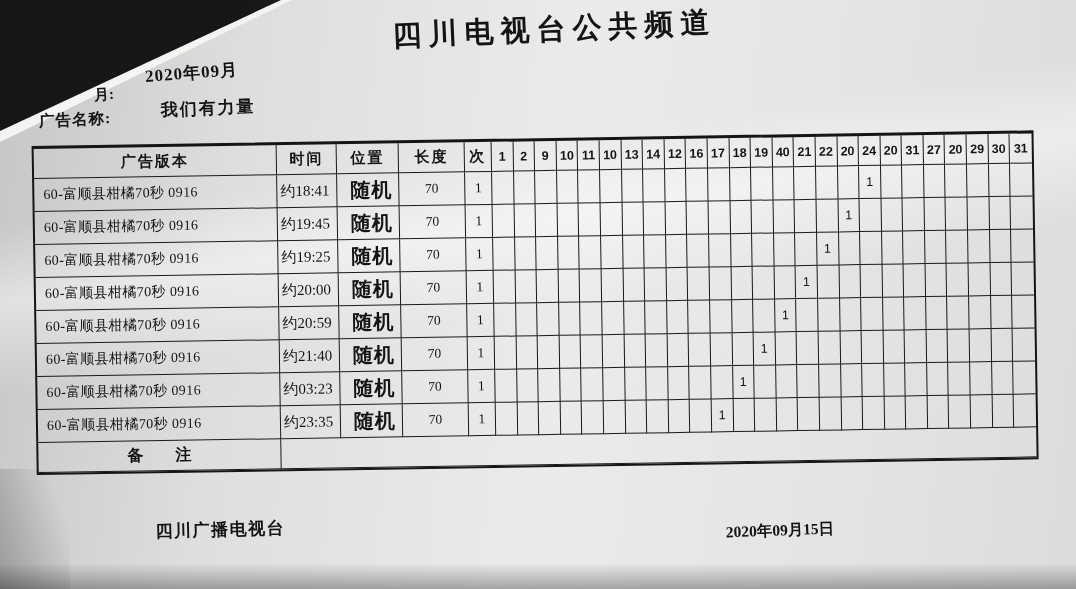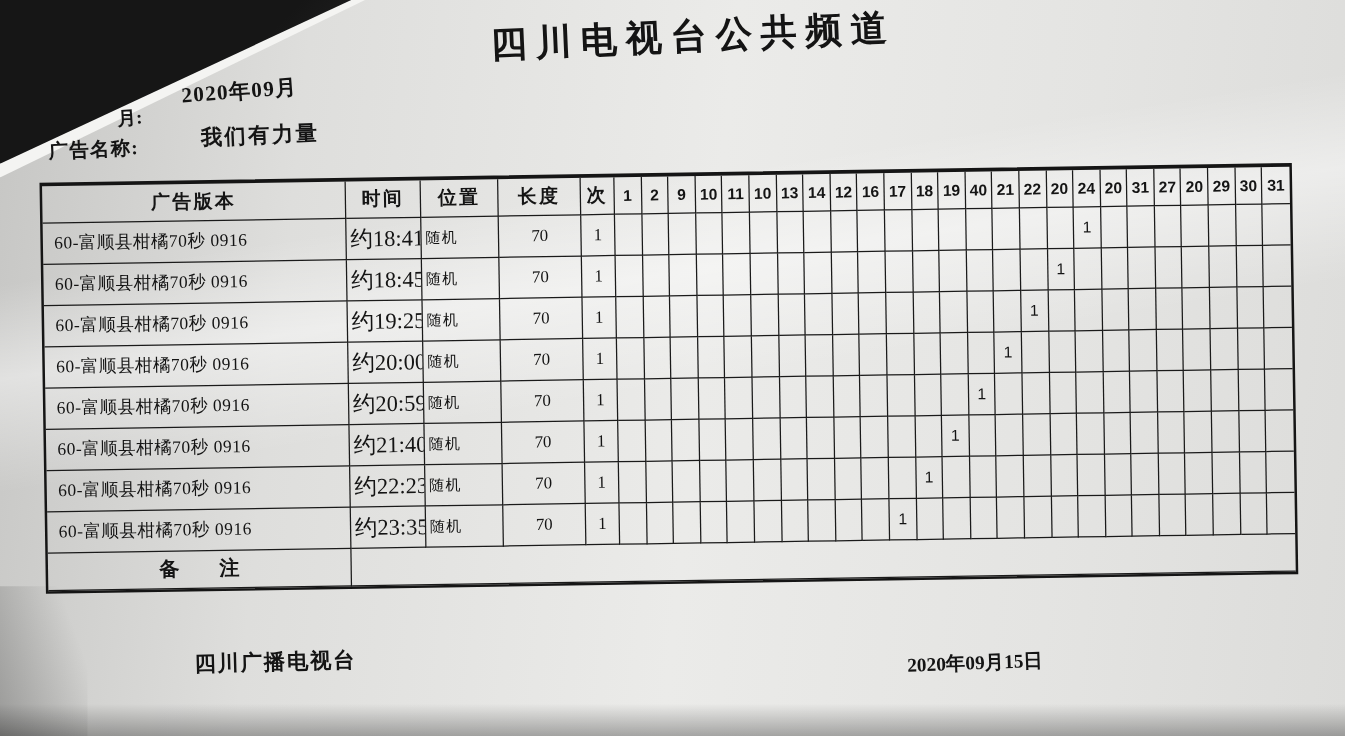--- a/index.html
+++ b/index.html
@@ -82,22 +82,22 @@
     border-bottom:1.5px solid #1a1a1a;
     display:flex;align-items:center;
     box-sizing:border-box;
     overflow:hidden;white-space:nowrap;
   }
   .trow > div:last-child{border-right:none;}
   .hrow > div{height:30px;justify-content:center;font-weight:bold;}
   .h-label{font-size:15px;letter-spacing:2px;}
   .drow > div{height:33px;}
   .c-version{padding-left:9px;font-size:14px;letter-spacing:0.4px;}
-  .c-time{padding-left:3px;font-size:18px;}
-  .c-pos{padding-left:3px;font-size:12px;letter-spacing:1px;}
+  .c-time{padding-left:3px;font-size:15px;}
+  .c-pos{padding-left:13px;font-size:20px;letter-spacing:1px;font-weight:bold;}
   .c-len,.c-cnt{justify-content:center;font-size:13.5px;}
   .dc{justify-content:center;font-size:12.5px;font-family:"Liberation Sans",sans-serif;}
   .hrow .dc{font-size:12.5px;font-weight:bold;}
   .rrow{grid-template-columns:243px auto;}
   .rrow > div{height:30px;}
   .remark-cell{justify-content:center;font-size:16px;font-weight:bold;}
   .remark-empty{}
   
   .footer-left{
     position:absolute;left:152px;top:521px;
@@ -188,21 +188,21 @@
         <div class="dc"></div>
         <div class="dc"></div>
         <div class="dc"></div>
         <div class="dc"></div>
         <div class="dc"></div>
         <div class="dc"></div>
       </div>
 
     <div class="trow drow">
       <div class="c-version">60-富顺县柑橘70秒 0916</div>
-      <div class="c-time">约18:45</div>
+      <div class="c-time">约19:45</div>
       <div class="c-pos">随机</div>
       <div class="c-len">70</div>
       <div class="c-cnt">1</div>
     <div class="dc"></div>
         <div class="dc"></div>
         <div class="dc"></div>
         <div class="dc"></div>
         <div class="dc"></div>
         <div class="dc"></div>
         <div class="dc"></div>
@@ -353,21 +353,21 @@
         <div class="dc"></div>
         <div class="dc"></div>
         <div class="dc"></div>
         <div class="dc"></div>
         <div class="dc"></div>
         <div class="dc"></div>
       </div>
 
     <div class="trow drow">
       <div class="c-version">60-富顺县柑橘70秒 0916</div>
-      <div class="c-time">约22:23</div>
+      <div class="c-time">约03:23</div>
       <div class="c-pos">随机</div>
       <div class="c-len">70</div>
       <div class="c-cnt">1</div>
     <div class="dc"></div>
         <div class="dc"></div>
         <div class="dc"></div>
         <div class="dc"></div>
         <div class="dc"></div>
         <div class="dc"></div>
         <div class="dc"></div>

